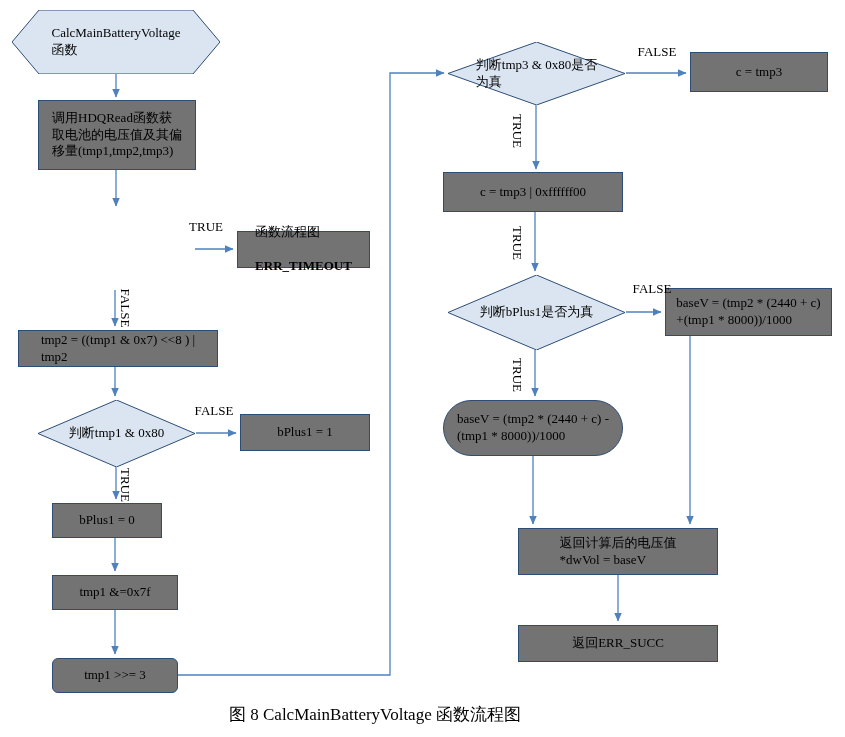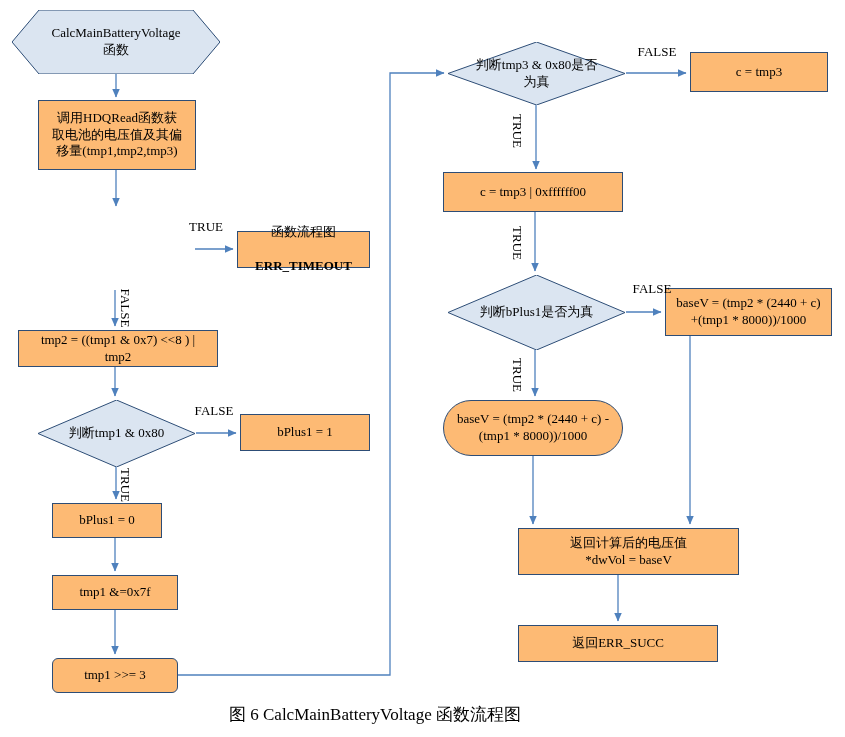--- a/index.html
+++ b/index.html
@@ -5,23 +5,23 @@
   * { margin:0; padding:0; box-sizing:border-box; }
   html,body { background:#ffffff; }
   .canvas {
     position:relative; width:845px; height:737px; background:#ffffff;
     font-family:"Liberation Serif","DejaVu Serif",serif; color:#000;
     overflow:hidden;
   }
   .connector-layer { position:absolute; left:0; top:0; width:845px; height:737px; z-index:0; }
   .node {
     position:absolute; z-index:1; display:flex; align-items:center; justify-content:center;
-    text-align:center; font-size:13px; line-height:1.3; white-space:pre-line;
+    text-align:left; font-size:13px; line-height:1.3; white-space:pre-line;
   }
-  .rect { background:#fdba74; border:1px solid #2d4d76; }
+  .rect { background:#737373; border:1px solid #2d4d76; }
   .shape-node { background:transparent; }
   .shape-node svg.shape { position:absolute; left:0; top:0; width:100%; height:100%; }
   .shape-node .node-label { position:relative; z-index:1; padding:0 8px; }
   .bold { font-weight:bold; }
   .edge-label { position:absolute; z-index:2; font-size:13px; white-space:nowrap; }
   .edge-label.h { transform:translate(-50%,-50%); }
   .edge-label.v { transform:translate(-50%,-50%) rotate(90deg); }
   .caption {
     position:absolute; top:703px; left:0; width:750px; text-align:center;
     font-size:17px; z-index:1;
@@ -134,34 +134,34 @@
   <div class="node rect" style="left:665px; top:288px; width:167px; height:48px;">
     <span>baseV = (tmp2 * (2440 + c)
 +(tmp1 * 8000))/1000</span>
   </div>
 
   <div class="node rect" style="left:443px; top:400px; width:180px; height:56px;border-radius:28px;">
     <span>baseV = (tmp2 * (2440 + c) -
 (tmp1 * 8000))/1000</span>
   </div>
 
-  <div class="node rect" style="left:518px; top:528px; width:221px; height:47px;">
+  <div class="node rect" style="left:518px; top:528px; width:200px; height:47px;">
     <span>返回计算后的电压值
 *dwVol = baseV</span>
   </div>
 
   <div class="node rect" style="left:518px; top:625px; width:200px; height:37px;">
     <span>返回ERR_SUCC</span>
   </div>
 
   <span class="edge-label h" style="left:206px; top:227px;">TRUE</span>
   <span class="edge-label v" style="left:125px; top:308px;">FALSE</span>
   <span class="edge-label h" style="left:214px; top:411px;">FALSE</span>
   <span class="edge-label v" style="left:125px; top:485px;">TRUE</span>
   <span class="edge-label h" style="left:657px; top:52px;">FALSE</span>
   <span class="edge-label v" style="left:517px; top:131px;">TRUE</span>
   <span class="edge-label v" style="left:517px; top:243px;">TRUE</span>
   <span class="edge-label h" style="left:652px; top:289px;">FALSE</span>
   <span class="edge-label v" style="left:517px; top:375px;">TRUE</span>
 
-  <div class="caption">图 6 CalcMainBatteryVoltage 函数流程图</div>
+  <div class="caption">图 8 CalcMainBatteryVoltage 函数流程图</div>
 
 </div>
 
 </body></html>

